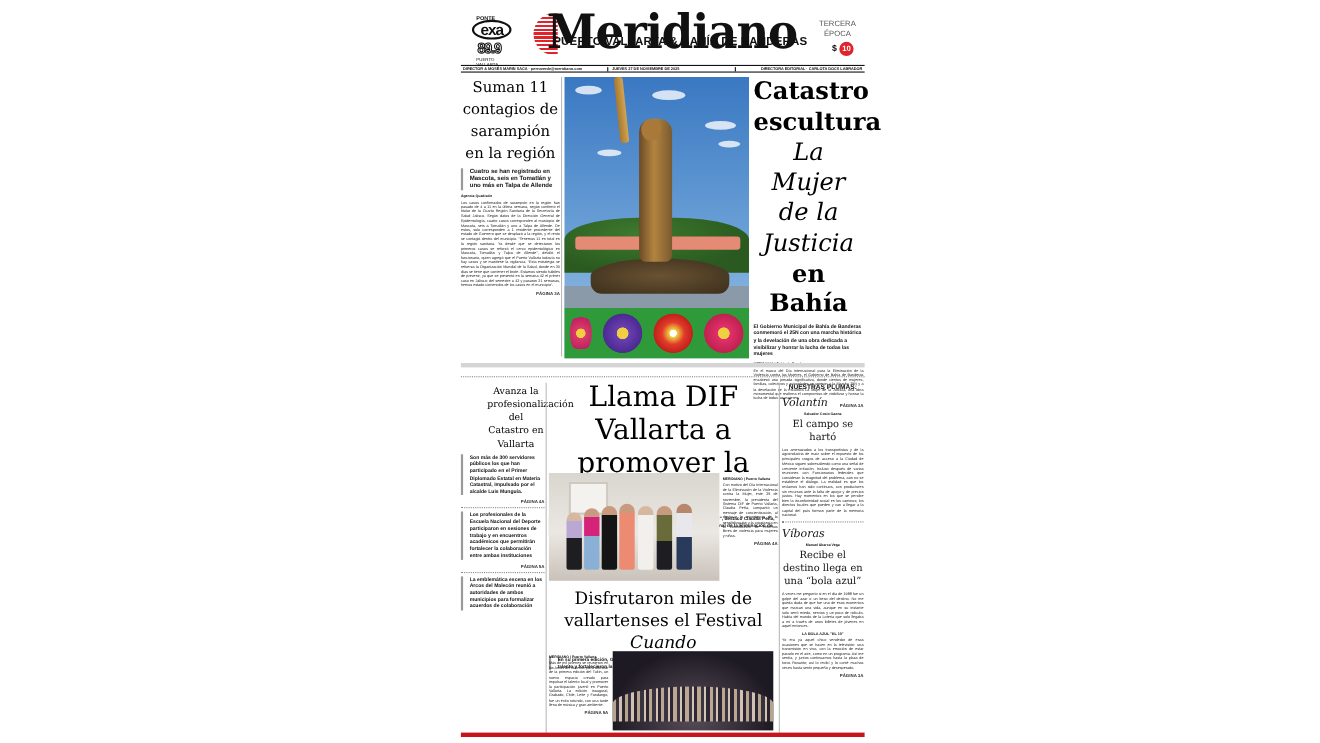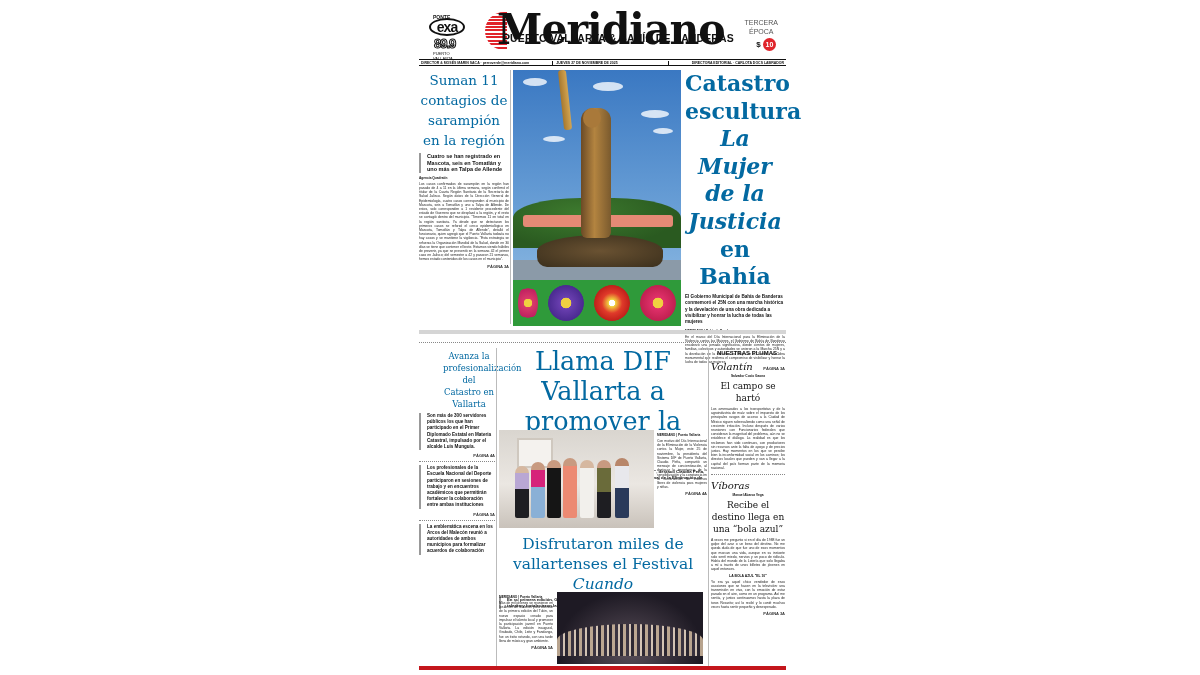--- a/index.html
+++ b/index.html
@@ -19,21 +19,21 @@
     background: repeating-linear-gradient(to bottom, #e0242b 0 2px, #fff 2px 3.5px); }
   .brand .name { position: absolute; left: 12px; top: -3px; font: 900 41px "DejaVu Serif", serif; letter-spacing: -1px; color: #111; transform: scaleY(1.05); font-weight: bold; }
   .brand .sub { position: absolute; left: 18px; top: 24px; font: bold 10.5px "Liberation Sans", sans-serif; letter-spacing: 0.1px; color: #111; white-space: nowrap; text-align: center; }
   .edition { position: absolute; right: 8px; top: 10px; text-align: center; font: 7px "Liberation Sans", sans-serif; color: #555; line-height: 9px; }
   .price { position: absolute; right: 10px; top: 30px; font: bold 8px "Liberation Sans", sans-serif; }
   .price .coin { display: inline-block; width: 13px; height: 13px; border-radius: 50%; background: #e0242b; color: #fff; font-size: 7px; line-height: 13px; text-align: center; }
   .infobar { position: absolute; left: 4px; top: 59px; width: 367px; height: 7px; border-top: 1px solid #111; border-bottom: 1px solid #111; font: bold 3.5px "Liberation Sans", sans-serif; display: flex; justify-content: space-between; align-items: center; padding: 0 2px; }
   .infobar .date { border-left: 1px solid #111; border-right: 1px solid #111; padding: 0 50px 0 3px; }
 
   
-  .headline { font-family: "DejaVu Serif", serif; text-align: center; color: #0369a1; }
+  .headline { font-family: "DejaVu Serif", serif; text-align: center; color: #000000; }
   .deck { font: bold 5.5px "Liberation Sans", sans-serif; line-height: 6.6px; border-left: 2px solid #999; padding-left: 6px; margin: 3px 0; }
   .byline { font: bold 3.2px "Liberation Sans", sans-serif; margin: 3px 0 2px; }
   .body { font: 3.4px/4.2px "Liberation Sans", sans-serif; text-align: justify; color: #222; }
   .jump { font: bold 4px "Liberation Sans", sans-serif; text-align: right; color: #333; margin-top: 2px; }
   .vrule { position: absolute; width: 1px; background: #bbb; }
   .gray-band { position: absolute; left: 4px; height: 4px; background: #d5d5d5; }
   .dots { position: absolute; left: 4px; width: 367px; height: 2px; border-top: 1px dotted #888; }
   .red-band { position: absolute; left: 4px; height: 4px; background: #c4161c; }
 
   
@@ -49,21 +49,21 @@
   .water { position: absolute; left: 0; top: 190px; width: 168px; height: 20px; background: #8b9aa8; }
   .statue-body { position: absolute; left: 68px; top: 38px; width: 30px; height: 130px; background: linear-gradient(90deg, #6b4a26, #b38440 45%, #7a5a2e); border-radius: 12px 12px 6px 6px; }
   .statue-arm { position: absolute; left: 48px; top: 0; width: 8px; height: 60px; background: linear-gradient(90deg, #a7782e, #d3a552); transform: rotate(-6deg); border-radius: 3px; }
   .statue-head { position: absolute; left: 70px; top: 38px; width: 18px; height: 20px; background: #a9793a; border-radius: 50%; }
   .beadwork { position: absolute; left: 0; top: 210px; width: 168px; height: 46px; background: #2f9a3a; display: flex; justify-content: space-around; align-items: center; }
   .flower { width: 36px; height: 36px; border-radius: 50%; }
 
   
   .story-develan { position: absolute; left: 270px; top: 70px; width: 100px; }
   .story-develan .headline { font-size: 22px; line-height: 27.6px; font-weight: bold; }
-  .story-develan .headline em { font-weight: bold; }
+  .story-develan .headline em { font-weight: normal; }
   .story-develan .deck { border-left: none; padding-left: 0; font-size: 4.6px; line-height: 6.4px; }
 
   
   .leftcol { position: absolute; left: 4px; top: 350px; width: 76px; }
   .brief { margin-bottom: 3px; padding-bottom: 3px; border-bottom: 1px dotted #888; }
   .brief .headline { font-size: 8.5px; line-height: 12px; margin-left: 24px; }
   .brief.big .headline { font-size: 11.5px; line-height: 15px; }
   .brief .deck { font-size: 4.6px; line-height: 6.2px; margin: 3px 0; }
 
   

